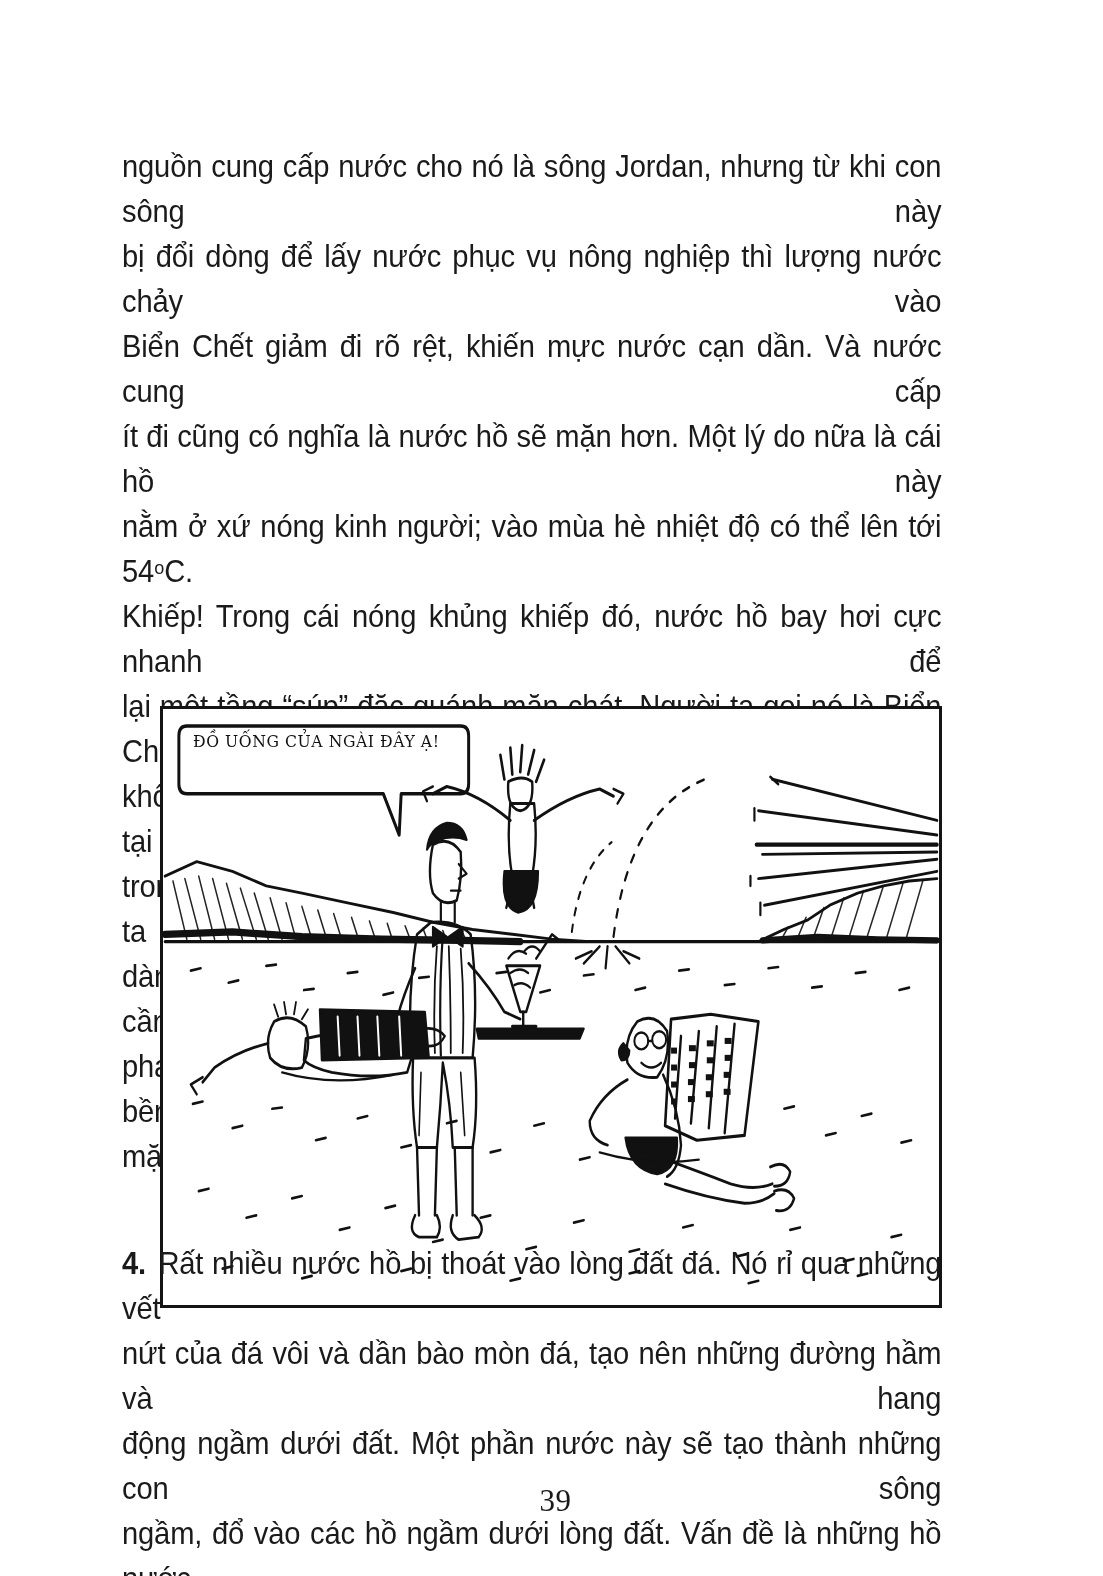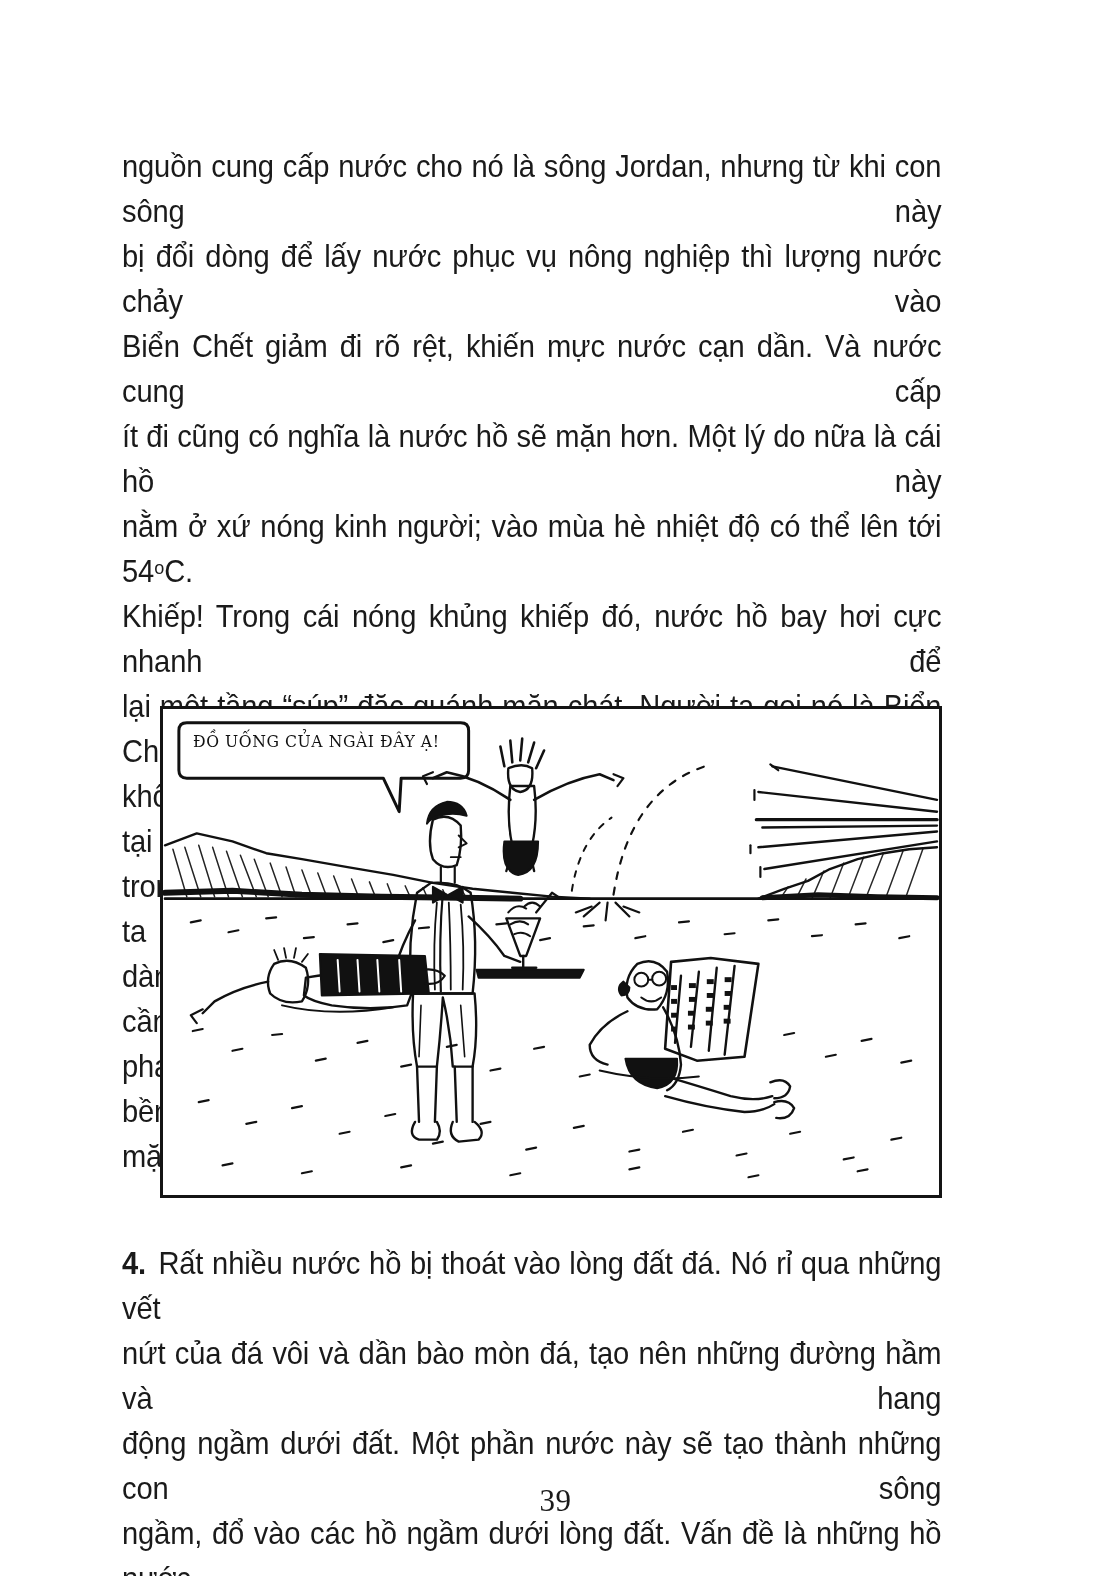--- a/index.html
+++ b/index.html
@@ -66,21 +66,21 @@
     line-height: 0;
     letter-spacing: 0;
   }
 
   
   .figure-wrap {
     position: absolute;
     left: 160px;
     top: 696px;
     width: 782px;
-    height: 492px;
+    height: 602px;
   }
   .figure-frame {
     position: absolute;
     inset: 0;
     border: 3px solid #141414;
     box-sizing: border-box;
     background: #ffffff;
   }
   .figure-frame svg {
     display: block;

